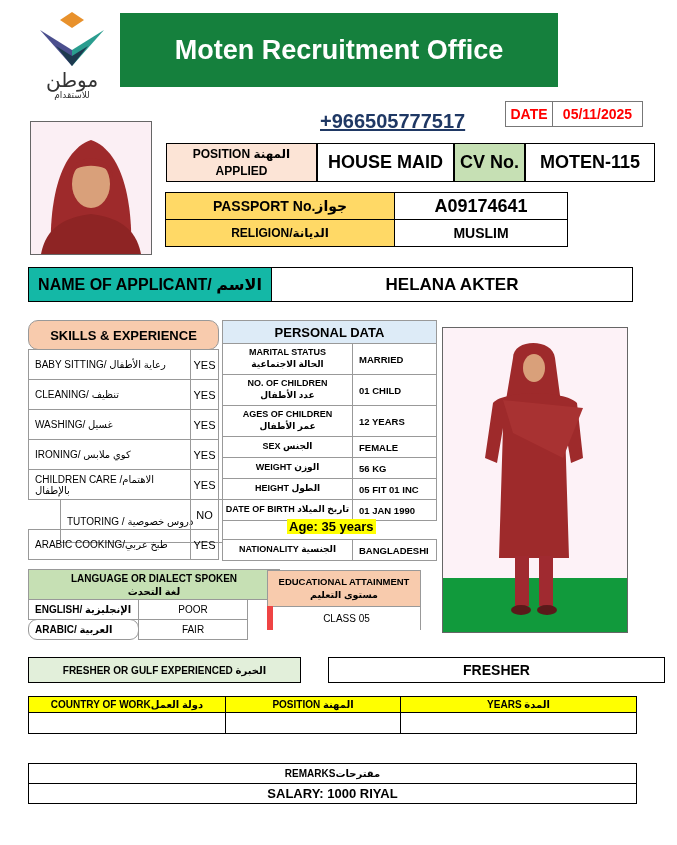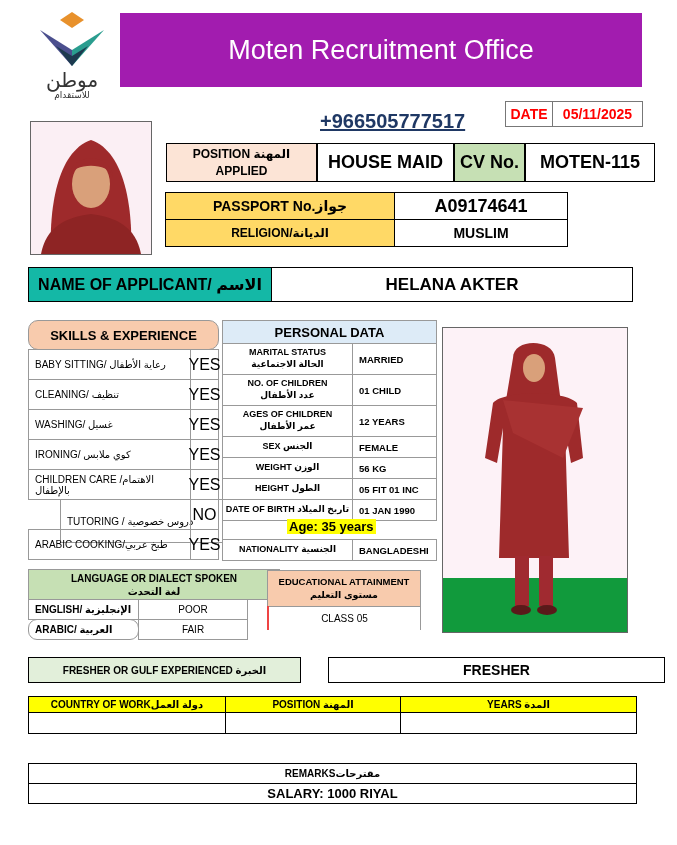--- a/index.html
+++ b/index.html
@@ -3,21 +3,21 @@
 <meta charset="utf-8">
 <style>
   * { box-sizing: border-box; margin: 0; padding: 0; }
   body { width: 677px; height: 845px; background: #fff; position: relative; font-family: "Liberation Sans", "DejaVu Sans", sans-serif; color: #000; overflow: hidden; }
   .abs { position: absolute; }
   .cell { position: absolute; display: flex; align-items: center; justify-content: center; text-align: center; border: 1px solid #555; }
   .cell.l { justify-content: flex-start; padding-left: 6px; text-align: left; }
 
   
   .logo { left: 36px; top: 10px; width: 72px; height: 82px; }
-  .banner { left: 120px; top: 13px; width: 522px; height: 74px; background: #a21caf; color: #fff; display: flex; align-items: center; justify-content: center; font-size: 27px; font-weight: normal; }
+  .banner { left: 120px; top: 13px; width: 438px; height: 74px; background: #15803d; color: #fff; display: flex; align-items: center; justify-content: center; font-size: 27px; font-weight: bold; }
   .phone { left: 320px; top: 110px; font-size: 20px; font-weight: bold; color: #1f3864; text-decoration: underline; }
   .date-l { left: 505px; top: 101px; width: 48px; height: 26px; color: #ff0000; font-size: 14px; font-weight: bold; border-color: #777; }
   .date-v { left: 552px; top: 101px; width: 91px; height: 26px; color: #ff0000; font-size: 14px; font-weight: bold; border-color: #777; }
 
   .photo-small { left: 30px; top: 121px; width: 122px; height: 134px; border: 1px solid #666; background: #fdf0f5; overflow: hidden; }
   .photo-big { left: 442px; top: 327px; width: 186px; height: 306px; border: 1px solid #666; background: #fff6fa; overflow: hidden; }
 
   
   .pos-l { left: 166px; top: 143px; width: 151px; height: 39px; background: #fce4d6; font-size: 12px; font-weight: bold; line-height: 1.35; border-color: #000; border-bottom-color: #000; }
   .pos-v { left: 317px; top: 143px; width: 137px; height: 39px; font-size: 18px; font-weight: bold; border-color: #000; }
@@ -28,35 +28,35 @@
   .pp-v { left: 394px; top: 192px; width: 174px; height: 28px; font-size: 18px; font-weight: bold; border-color: #000; }
   .rel-l { left: 165px; top: 219px; width: 230px; height: 28px; background: #ffd966; font-size: 12px; font-weight: bold; border-color: #000; }
   .rel-v { left: 394px; top: 219px; width: 174px; height: 28px; font-size: 14px; font-weight: bold; border-color: #000; }
 
   .name-l { left: 28px; top: 267px; width: 244px; height: 35px; background: #14b8a6; font-size: 16px; font-weight: bold; border-color: #000; }
   .name-v { left: 271px; top: 267px; width: 362px; height: 35px; font-size: 17px; font-weight: bold; border-color: #000; }
 
   
   .sk-h { left: 28px; top: 320px; width: 191px; height: 30px; background: #f8cbad; font-size: 13px; font-weight: bold; border-color: #999; border-radius: 10px; }
   .sk-l { font-size: 10px; font-weight: normal; border-color: #999; }
-  .sk-v { font-size: 16px; border-color: #999; }
+  .sk-v { font-size: 11px; border-color: #999; }
 
   
   .pd-h { left: 222px; top: 320px; width: 215px; height: 24px; background: #ddebf7; font-size: 13px; font-weight: bold; border-color: #999; }
   .pd-l { font-size: 9px; font-weight: bold; line-height: 1.3; border-color: #999; }
   .pd-v { font-size: 9.5px; font-weight: bold; justify-content: flex-start; padding-left: 6px; border-color: #999; }
   .age { left: 287px; top: 519px; background: #ffff00; font-size: 13px; font-weight: bold; padding: 0 2px; }
 
   
   .lg-h { left: 28px; top: 569px; width: 252px; height: 31px; background: #c6e0b4; font-size: 10px; font-weight: bold; line-height: 1.3; border-color: #999; }
   .lg-l { font-size: 10px; font-weight: bold; border-color: #999; }
   .lg-v { font-size: 10px; border-color: #999; }
 
   .ed-h { left: 267px; top: 570px; width: 154px; height: 37px; background: #f8cbad; font-size: 9.5px; font-weight: bold; line-height: 1.3; border-color: #999; }
-  .ed-v { left: 267px; top: 606px; width: 154px; height: 24px; font-size: 10px; border-left: 2px solid #ef4444; border-right: 1px solid #999; border-top: none; border-bottom: none; }
+  .ed-v { left: 267px; top: 606px; width: 154px; height: 24px; font-size: 10px; border-left: 6px solid #ef4444; border-right: 1px solid #999; border-top: none; border-bottom: none; }
 
   .fr-l { left: 28px; top: 657px; width: 273px; height: 26px; background: #e2efda; font-size: 10px; font-weight: bold; border-color: #000; }
   .fr-v { left: 300px; top: 657px; width: 337px; height: 26px; font-size: 14px; font-weight: bold; border-color: #000; margin-left: 28px; }
 
   .gw-h { top: 696px; height: 17px; background: #ffff00; font-size: 10px; font-weight: bold; border-color: #000; }
   .gw-c { top: 712px; height: 22px; border-color: #000; }
 
   .rm-h { left: 28px; top: 763px; width: 609px; height: 21px; font-size: 10px; font-weight: bold; border-color: #000; }
   .rm-v { left: 28px; top: 783px; width: 609px; height: 21px; font-size: 13px; font-weight: bold; border-color: #000; }
 </style>

